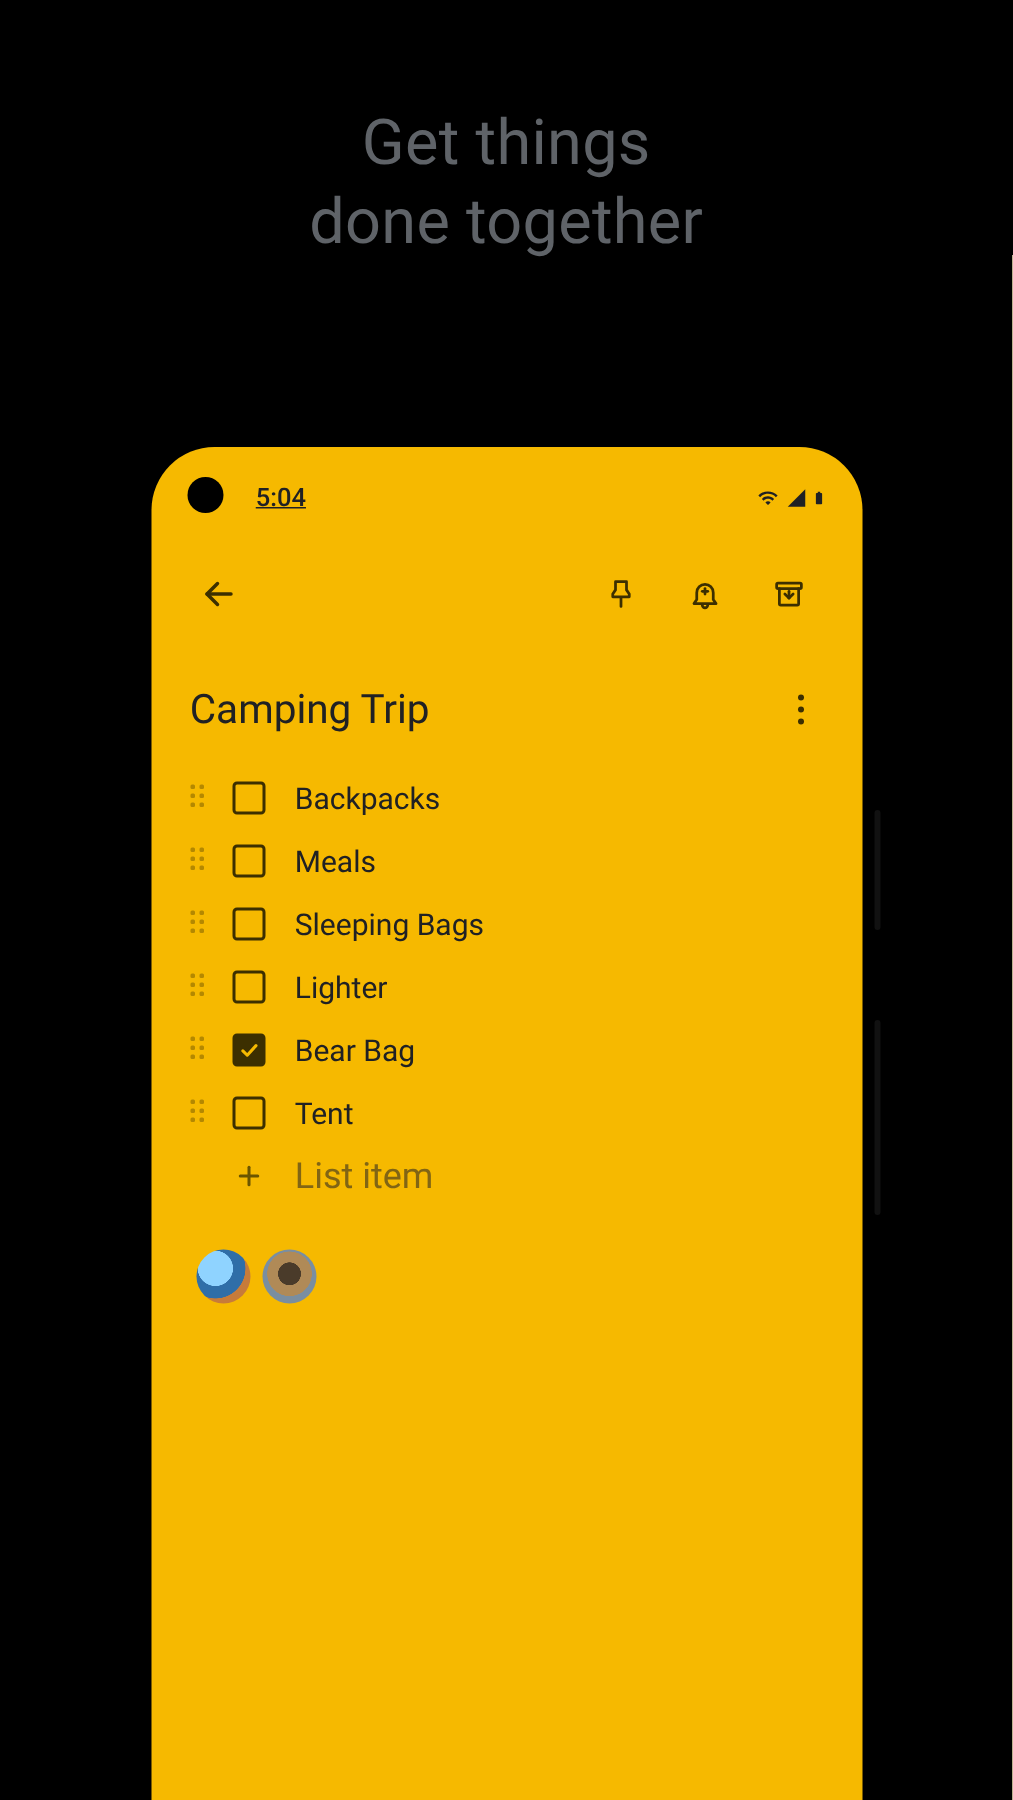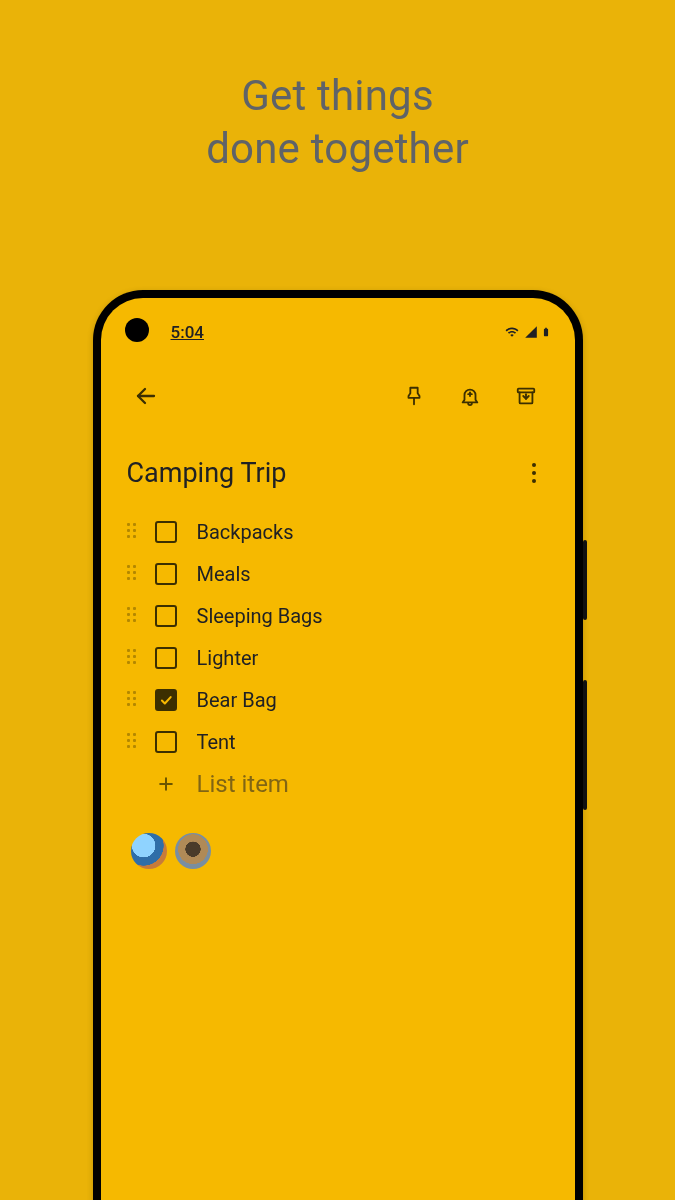--- a/index.html
+++ b/index.html
@@ -1,17 +1,17 @@
 <!DOCTYPE html>
 <html><head>
 <meta charset="utf-8">
 <style>
   * { box-sizing: border-box; margin: 0; padding: 0; }
   html, body { width: 675px; height: 1200px; background: #ffffff; font-family: 'Roboto', 'Helvetica Neue', Arial, sans-serif; overflow: hidden; }
-  .canvas { width: 675px; height: 1200px; position: relative; background: #eab308; }
+  .canvas { width: 675px; height: 1200px; position: relative; background: #000000; }
 
   .headline { width: 100%; text-align: center; padding-top: 70px; }
   .headline-text { font-size: 42px; line-height: 1.25; color: #5f6368; font-weight: 400; letter-spacing: 0.2px; }
 
   .phone-wrap { position: absolute; left: 50%; transform: translateX(-50%); top: 290px; }
   .phone {
     width: 490px; height: 1000px;
     background: #000;
     border-radius: 50px;
     padding: 8px;

